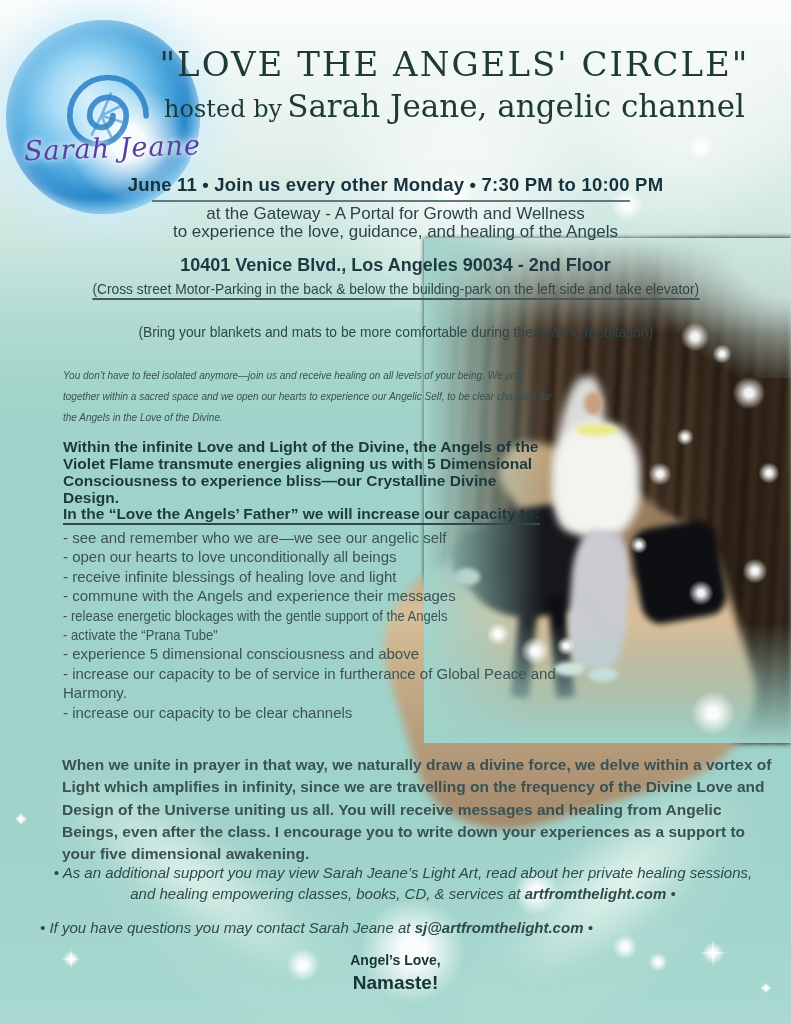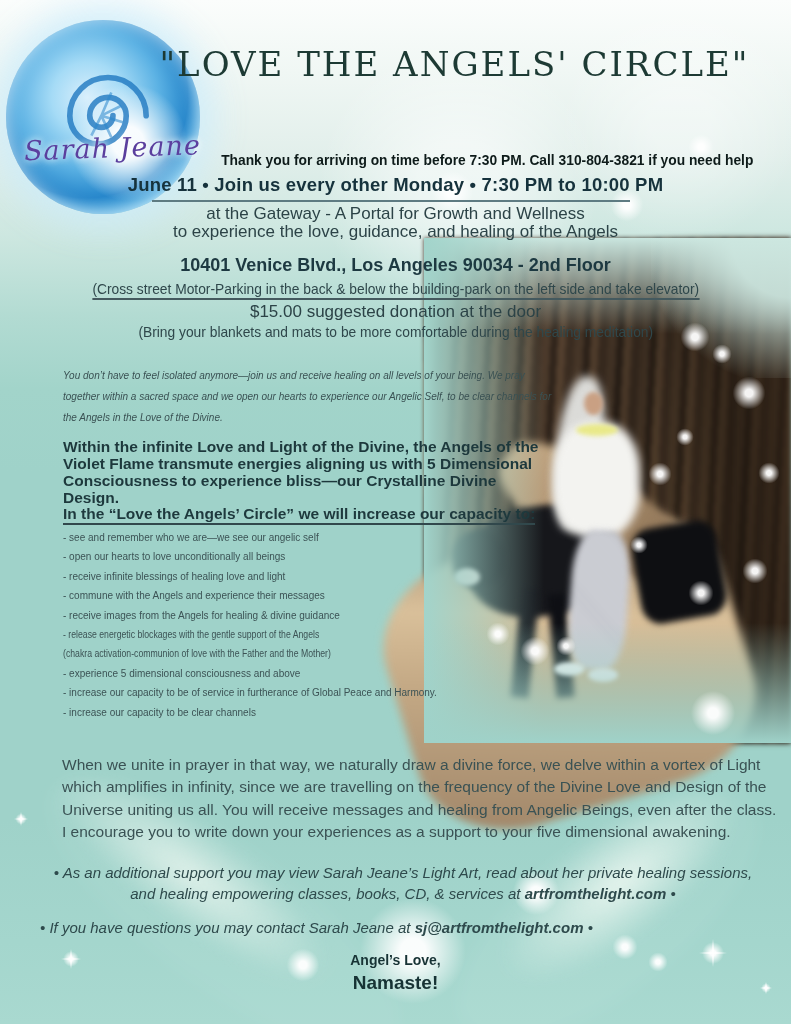--- a/index.html
+++ b/index.html
@@ -53,23 +53,23 @@
   .parking { left:0; right:0; top:280px; text-align:center; font-size:15px; color:#2f474b; }
   .u { border-bottom:2px solid #44595e; padding-bottom:1px; }
   .donation { left:0; right:0; top:302px; text-align:center; font-size:17px; color:#2c4347; }
   .bring { left:0; right:0; top:323px; text-align:center; font-size:15px; color:#2f474b; }
 
   
   .intro-italic { left:63px; top:365px; width:500px; font-size:10px; font-style:italic; line-height:21px; color:#3a5153; }
   .intro-bold  { left:63px; top:438px; width:480px; font-size:15.5px; font-weight:bold; line-height:17px; color:#1d383c; }
   .cap-head { left:63px; top:505px; font-size:15.5px; font-weight:bold; color:#1e393d; }
   .u2 { border-bottom:2px solid #31484c; padding-bottom:1px; }
-  .cap-list { left:63px; top:528px; width:560px; font-size:10px; line-height:19.4px; color:#3c5355; }
+  .cap-list { left:63px; top:528px; width:560px; font-size:15px; line-height:19.4px; color:#3c5355; }
   .cond-l { display:inline-block; transform:scaleX(.87); transform-origin:left center; white-space:nowrap; }
-  .closing { left:62px; top:754px; width:716px; font-size:15.5px; line-height:22.3px; color:#3a5254; }
+  .closing { left:62px; top:754px; width:716px; font-size:15.5px; line-height:22.3px; color:#3a5254;font-weight:bold; }
   .note1 { left:40px; right:25px; top:862px; text-align:center; font-size:15px; font-style:italic; line-height:21px; color:#2e4a4c; }
   .note2 { left:40px; right:25px; top:919px; font-size:15px; font-style:italic; color:#2e4a4c; }
   .note1 b, .note2 b { font-style:italic; }
   .sign1 { left:0; right:0; top:952px; text-align:center; font-size:14px; font-weight:bold; color:#173335; }
   .sign2 { left:0; right:0; top:972px; text-align:center; font-size:19px; font-weight:bold; color:#173335; }
 
   
   .photo { left:424px; top:238px; width:367px; height:505px; }
   .photo > div { position:absolute; }
   .bark {
@@ -190,51 +190,50 @@
 
   <div class="abs logo">
     <svg width="166" height="166" viewBox="0 0 100 100">
       <path d="M56 48 a7 7 0 1 1 -14 0 a11 11 0 1 1 22 0 a17 17 0 1 1 -34 0 a23 23 0 1 1 46 0" stroke="#1f78c0" stroke-width="3.4" fill="none" stroke-linecap="round" opacity="0.8"></path>
       <path d="M49 48 l6 -14 M49 48 l12 -6 M49 48 l13 4 M49 48 l6 13 M49 48 l-6 12" stroke="#2a86cc" stroke-width="1.6" fill="none" opacity="0.55"></path>
     </svg>
   </div>
   <div class="abs logo-script">Sarah Jeane</div>
 
   <div class="abs title">"LOVE THE ANGELS' CIRCLE"</div>
-
-  <div class="abs notice">
-    <span class="cond">Thank you for arriving on time before 7:30 PM. Call 310-804-3821 if you need help</span>
-  </div>
+  <div class="abs subtitle">
+    <span class="hb">hosted by</span>
+    <span class="hn">Sarah Jeane, angelic channel</span>
+  </div>
+
   <div class="abs schedule">June 11 • Join us every other Monday • 7:30 PM to 10:00 PM</div>
   <div class="abs schedule-rule"></div>
   <div class="abs venue1">at the Gateway - A Portal for Growth and Wellness</div>
   <div class="abs venue2">to experience the love, guidance, and healing of the Angels</div>
   <div class="abs address">10401 Venice Blvd., Los Angeles 90034 - 2nd Floor</div>
   <div class="abs parking">
     <span class="cond u">(Cross street Motor-Parking in the back &amp; below the building-park on the left side and take elevator)</span>
   </div>
-  <div class="abs donation">$15.00  suggested donation at the door</div>
   <div class="abs bring">
     <span class="cond">(Bring your blankets and mats to be more comfortable during the healing meditation)</span>
   </div>
 
   <div class="abs intro-italic">You don’t have to feel isolated anymore—join us and receive healing on all levels of your being. We pray together within a sacred space and we open our hearts to experience our Angelic Self, to be clear channels for the Angels in the Love of the Divine.</div>
   <div class="abs intro-bold">Within the infinite Love and Light of the Divine, the Angels of the Violet Flame transmute energies aligning us with 5 Dimensional Consciousness to experience bliss—our Crystalline Divine Design.</div>
 
   <div class="abs cap-head">
-    <span class="u2">In the “Love the Angels’ Circle” we will increase our capacity to:</span>
+    <span class="u2">In the “Love the Angels’ Father” we will increase our capacity to:</span>
   </div>
   <div class="abs cap-list">
     <div>- see and remember who we are—we see our angelic self</div>
     <div>- open our hearts to love unconditionally all beings</div>
     <div>- receive infinite blessings of healing love and light</div>
     <div>- commune with the Angels and experience their messages</div>
-    <div>- receive images from the Angels for healing &amp; divine guidance</div>
     <div><span class="cond-l">- release energetic blockages with the gentle support of the Angels</span></div>
-    <div><span class="cond-l">(chakra activation-communion of love with the Father and the Mother)</span></div>
+    <div><span class="cond-l">- activate the “Prana Tube”</span></div>
     <div>- experience 5 dimensional consciousness and above</div>
     <div>- increase our capacity to be of service in furtherance of Global Peace and Harmony.</div>
     <div>- increase our capacity to be clear channels</div>
   </div>
 
   <div class="abs closing">When we unite in prayer in that way, we naturally draw a divine force, we delve within a vortex of Light which amplifies in infinity, since we are travelling on the frequency of the Divine Love and Design of the Universe uniting us all. You will receive messages and healing from Angelic Beings, even after the class. I  encourage you to write down your experiences as a support to your five dimensional awakening.</div>
 
   <div class="abs note1">
     <span>• As an additional support you may view Sarah Jeane’s Light Art, read about her private healing sessions, and healing empowering classes, books, CD, &amp; services at </span><b>artfromthelight.com</b><span> •</span>
   </div>

